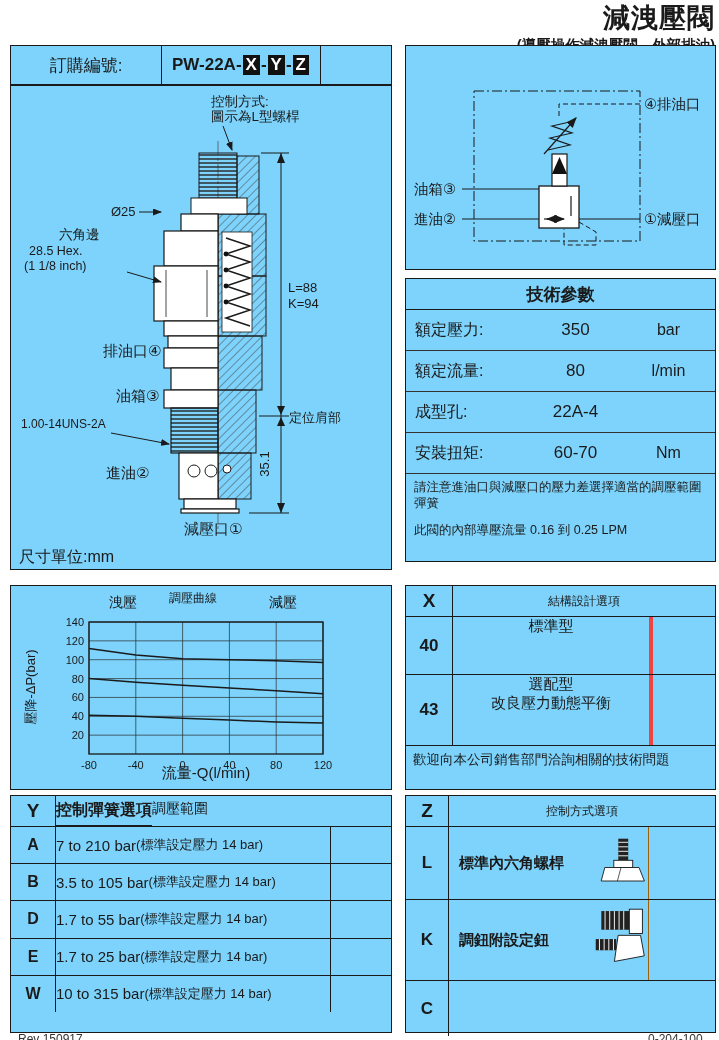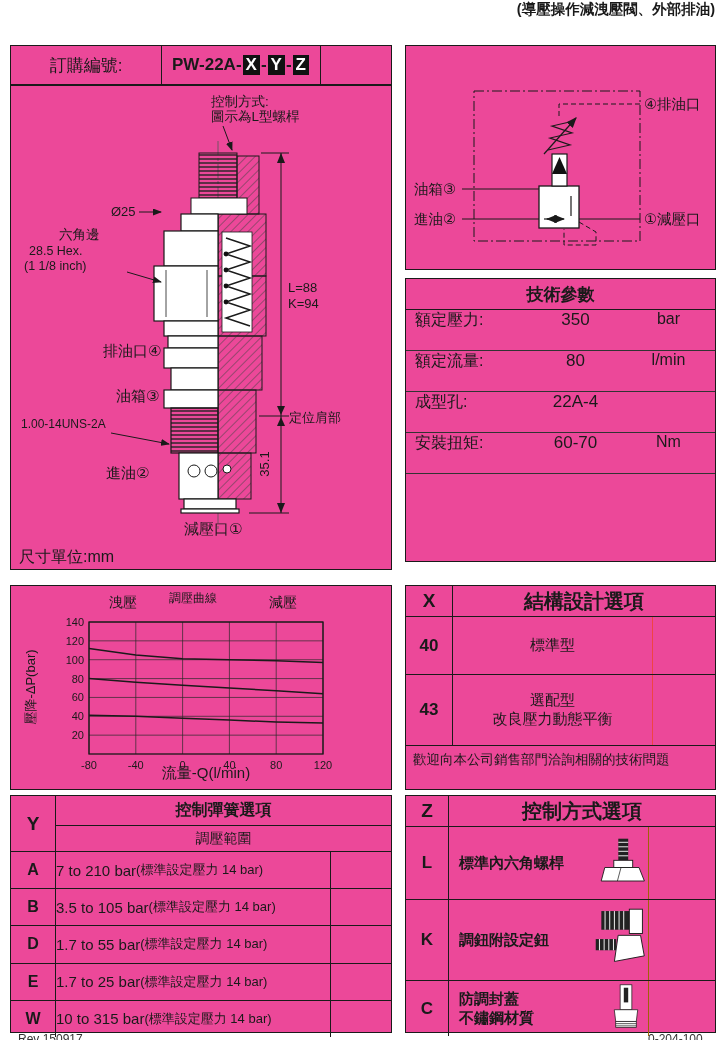--- a/index.html
+++ b/index.html
@@ -1,52 +1,52 @@
 <!DOCTYPE html>
 <html><head>
 <meta charset="utf-8">
 <style>
   html,body{margin:0;padding:0;}
   body{
     width:719px;height:1040px;position:relative;overflow:hidden;
     background:#ffffff;color:#1a1a1a;
     font-family:"Liberation Sans","DejaVu Sans",sans-serif;
   }
-  .panel{position:absolute;border:1.5px solid #1a1a1a;background:#ec4899;box-sizing:border-box;}
+  .panel{position:absolute;border:1.5px solid #1a1a1a;background:#7dd3fc;box-sizing:border-box;}
   
   .doc-title{position:absolute;top:0;right:4px;text-align:right;}
   .doc-title h1{margin:0;font-size:27px;font-weight:bold;letter-spacing:1px;}
   .doc-title h2{margin:0;font-size:14.5px;font-weight:bold;}
   
   .order{display:flex;align-items:stretch;}
   .order .c1{width:150px;border-right:1px solid #1a1a1a;display:flex;align-items:center;justify-content:center;font-size:17px;}
   .order .c2{width:158px;border-right:1px solid #1a1a1a;display:flex;align-items:center;justify-content:center;font-size:17px;font-weight:bold;text-align:right;}
   .order .c3{flex:1;}
   .codebox{display:inline-block;background:#111;color:#fff;padding:0 3px;margin:0 1px;font-weight:bold;}
   
   .spec-head{height:30px;border-bottom:1.5px solid #1a1a1a;display:flex;align-items:center;justify-content:center;font-size:17px;font-weight:bold;}
-  .spec-row{height:40px;display:flex;align-items:flex-start;border-bottom:1px solid #333;}
+  .spec-row{height:40px;display:flex;align-items:center;border-bottom:1px solid #333;}
   .spec-row .lb{width:38%;padding-left:9px;font-size:16px;}
   .spec-row .vl{width:31%;text-align:center;font-size:17px;}
   .spec-row .un{width:31%;text-align:center;font-size:16px;}
   .spec-notes{padding:5px 8px;font-size:12.5px;line-height:1.3;}
   .spec-notes .n2{margin-top:10px;}
   
   .opt-head{display:flex;border-bottom:1.5px solid #1a1a1a;}
   .opt-head .key{width:46px;border-right:1.5px solid #1a1a1a;display:flex;align-items:center;justify-content:center;font-weight:bold;font-size:19px;}
-  .opt-head .ttl{flex:1;display:flex;align-items:center;justify-content:center;font-weight:bold;font-size:20px;}
+  .opt-head .ttl{flex:1;display:flex;align-items:center;justify-content:center;font-weight:normal;font-size:12px;}
   .opt-row{display:flex;border-bottom:1px solid #1a1a1a;}
   .opt-row .key{width:46px;border-right:1px solid #1a1a1a;display:flex;align-items:center;justify-content:center;font-weight:bold;font-size:17px;}
-  .opt-row .desc{flex:1;display:flex;flex-direction:column;align-items:center;justify-content:center;font-size:15px;text-align:center;border-right:1px solid #ef4444;}
+  .opt-row .desc{flex:1;display:flex;flex-direction:column;align-items:center;justify-content:flex-start;font-size:15px;text-align:center;border-right:4px solid #ef4444;}
   .opt-row .sp{width:62px;}
   .opt-footer{padding:5px 7px;font-size:13.5px;}
   
   .yhead{display:flex;border-bottom:1px solid #1a1a1a;}
   .yhead .key{width:44px;border-right:1px solid #1a1a1a;display:flex;align-items:center;justify-content:center;font-weight:bold;font-size:19px;}
-  .yhead .stack{flex:1;display:flex;flex-direction:column;}
+  .yhead .stack{flex:1;display:flex;flex-direction:row;}
   .yhead .t1{height:29px;border-bottom:1px solid #1a1a1a;display:flex;align-items:center;justify-content:center;font-weight:bold;font-size:16px;}
   .yhead .t2{height:25px;display:flex;align-items:center;justify-content:center;font-size:14px;}
   .yrow{display:flex;border-bottom:1px solid #1a1a1a;height:36.2px;}
   .yrow .key{width:44px;border-right:1px solid #1a1a1a;display:flex;align-items:center;justify-content:center;font-weight:bold;font-size:16px;}
   .yrow .desc{flex:1;display:flex;align-items:center;justify-content:flex-start;font-size:15px;border-right:1px solid #1a1a1a;}
   .yrow .desc .nt{font-size:13px;}
   .yrow .sp{width:60px;}
   
   .zrow{display:flex;border-bottom:1px solid #1a1a1a;}
   .zrow .key{width:42px;border-right:1px solid #1a1a1a;display:flex;align-items:center;justify-content:center;font-weight:bold;font-size:17px;}
@@ -58,20 +58,21 @@
   .chart-title{position:absolute;font-size:12px;}
   .xlabel{position:absolute;font-size:15px;text-align:center;}
   .ylabel{position:absolute;font-size:13px;text-align:center;transform:rotate(-90deg);}
   .footer-txt{position:absolute;font-size:12px;color:#333;}
   svg text{fill:#1a1a1a;font-family:"Liberation Sans","DejaVu Sans",sans-serif;}
 </style>
 </head>
 <body>
 
 <div class="doc-title">
+  <h1>減洩壓閥</h1>
   <h2>(導壓操作減洩壓閥、外部排油)</h2>
 </div>
 
 <div class="panel order" style="left:10px;top:45px;width:382px;height:40px;">
   <div class="c1">訂購編號:</div>
   <div class="c2">
     <span>PW-22A-</span>
       <span class="codebox">X</span>
       <span>-</span>
       <span class="codebox">Y</span>
@@ -221,20 +222,24 @@
   </div>
   <div class="spec-row">
     <div class="lb">成型孔:</div>
     <div class="vl">22A-4</div>
     <div class="un"></div>
   </div>
   <div class="spec-row">
     <div class="lb">安裝扭矩:</div>
     <div class="vl">60-70</div>
     <div class="un">Nm</div>
+  </div>
+  <div class="spec-notes">
+    <div class="n1">請注意進油口與減壓口的壓力差選擇適當的調壓範圍彈簧</div>
+    <div class="n2">此閥的內部導壓流量 0.16 到 0.25 LPM</div>
   </div>
 </div>
 
 <div class="panel" style="left:10px;top:585px;width:382px;height:205px;">
   <div class="chart-label" style="left:98px;top:8px;">洩壓</div>
   <div class="chart-title" style="left:158px;top:4px;">調壓曲線</div>
   <div class="chart-label" style="left:258px;top:8px;">減壓</div>
   <svg id="curve-svg" width="379" height="202" viewBox="0 0 379 202" style="position:absolute;left:0;top:0;">
       <line x1="78" y1="149.14285714285717" x2="312" y2="149.14285714285717" stroke="#2a2a2a" stroke-width="0.7"></line>
       <text x="73" y="153.14285714285717" text-anchor="end" font-size="11">20</text>
@@ -383,32 +388,18 @@
           <line x1="13" y1="34" x2="13" y2="46" stroke="#fff" stroke-width="1"></line>
           <line x1="18" y1="34" x2="18" y2="46" stroke="#fff" stroke-width="1"></line>
           <line x1="23" y1="34" x2="23" y2="46" stroke="#fff" stroke-width="1"></line>
         <polygon points="28,30 52,30 56,52 24,58" fill="#fff" stroke="#1a1a1a"></polygon>
       </svg>
     </div>
     <div class="sp"></div>
   </div>
   <div class="zrow" style="height:55px;border-bottom:none;">
     <div class="key">C</div>
-    <div class="desc">
-      <span class="txt">
-        <span style="display:block;">防調封蓋</span>
-        <span style="display:block;">不鏽鋼材質</span>
-      </span>
-      <svg width="44" height="52" viewBox="0 0 60 70">
-        <rect x="22" y="2" width="16" height="34" fill="#fff" stroke="#1a1a1a"></rect>
-        <rect x="27" y="6" width="6" height="20" fill="#222"></rect>
-        <polygon points="14,36 46,36 44,52 16,52" fill="#fff" stroke="#1a1a1a"></polygon>
-        <rect x="16" y="52" width="28" height="8" fill="#fff" stroke="#1a1a1a"></rect>
-        <line x1="16" y1="55" x2="44" y2="55" stroke="#1a1a1a" stroke-width="1"></line>
-          <line x1="16" y1="58" x2="44" y2="58" stroke="#1a1a1a" stroke-width="1"></line>
-      </svg>
-    </div>
     <div class="sp"></div>
   </div>
 </div>
 
 <div class="footer-txt" style="left:18px;top:1032px;">Rev 150917</div>
 <div class="footer-txt" style="left:648px;top:1032px;">0-204-100</div>
 
 </body></html>

